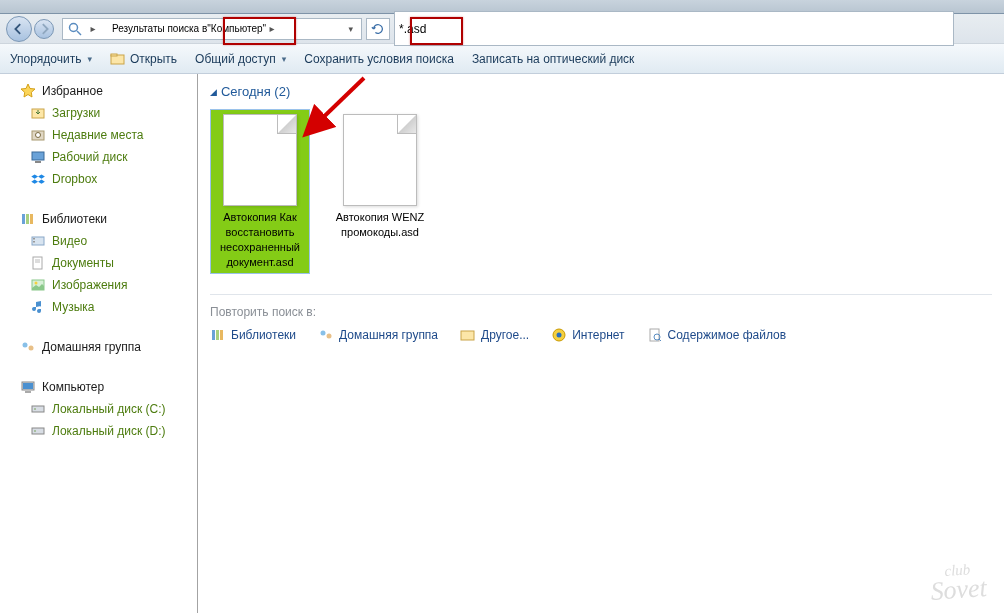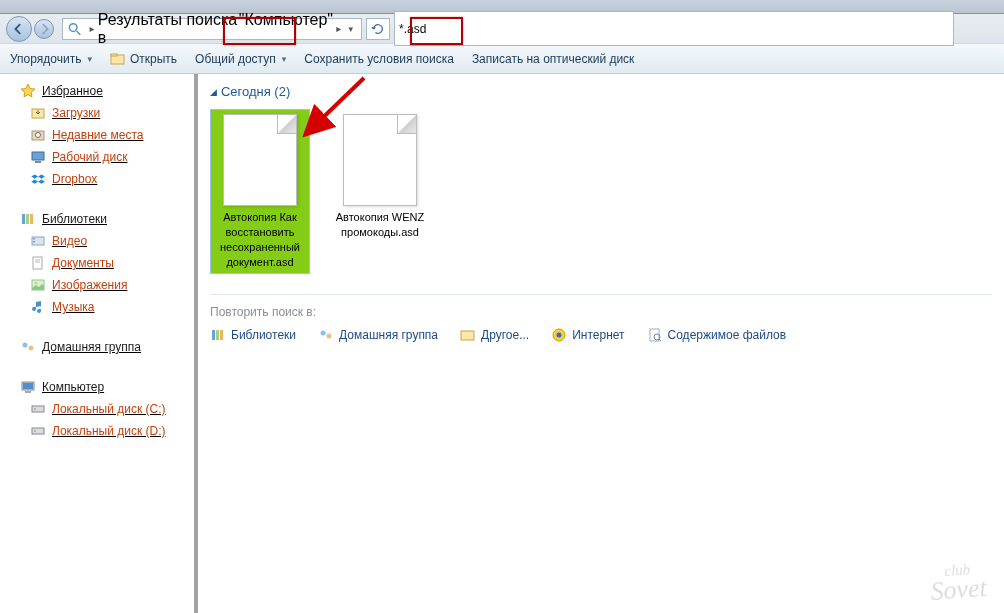--- a/index.html
+++ b/index.html
@@ -8,43 +8,43 @@
     
     .titlebar-stub { height: 14px; background: linear-gradient(to bottom, #c8d3dd, #b8c5d1); border-bottom: 1px solid #7e93a8; }
     
     
     .addressbar { height: 30px; background: linear-gradient(to bottom, #e8edf1, #dde4eb); display: flex; align-items: center; padding: 2px 6px; border-bottom: 1px solid #cdd5dd; gap: 2px; }
     .nav-btn { width: 26px; height: 26px; border-radius: 50%; background: linear-gradient(to bottom, #d9e4f2, #a8c2e0); border: 1px solid #7b97b5; display: flex; align-items: center; justify-content: center; cursor: pointer; }
     .nav-btn.small { width: 20px; height: 20px; }
     .nav-btn svg { width: 12px; height: 12px; fill: #33557a; }
     .breadcrumb { flex: 1; height: 22px; background: #fff; border: 1px solid #aab8c5; display: flex; align-items: center; padding: 0 4px; margin-left: 6px; position: relative; max-width: 300px; }
     .breadcrumb .bcicon { width: 16px; height: 16px; margin-right: 4px; display: inline-flex; }
-    .breadcrumb .bcpart { display: flex; align-items: flex-start; font-size: 16px; color: #000; }
+    .breadcrumb .bcpart { display: flex; align-items: flex-start; font-size: 10px; color: #000; margin-left: 13px; }
     .breadcrumb .bcchev { width: 12px; text-align: center; color: #555; font-size: 10px; }
     .breadcrumb .bcdrop { margin-left: auto; color: #555; font-size: 9px; padding: 0 4px; }
     .refresh-btn { width: 24px; height: 22px; background: #fff; border: 1px solid #aab8c5; display: flex; align-items: center; justify-content: center; margin-left: 2px; }
     .searchbox { flex: 1; height: 35px; background: #fff; border: 1px solid #aab8c5; display: flex; align-items: center; padding: 0 4px; margin-left: 2px; max-width: 560px; position: relative; }
     .searchbox input { border: none; outline: none; font-size: 12px; flex: 1; color: #000; background: transparent; }
     
     .highlight-box { border: 2px solid #b00000; position: absolute; pointer-events: none; box-shadow: 0 0 2px rgba(176,0,0,0.4); }
     
     
     .toolbar { height: 30px; background: linear-gradient(to bottom, #f5f9fc, #e0eaf2); border-bottom: 1px solid #c2cedb; display: flex; align-items: center; padding: 0 10px; gap: 18px; font-size: 12px; color: #1a3a5a; }
     .toolbar .tbitem { display: flex; align-items: center; gap: 4px; cursor: pointer; }
     .toolbar .tbitem.dropdown::after { content: "▾"; font-size: 9px; color: #4b6b8a; margin-left: 2px; }
     .toolbar .tbicon { width: 16px; height: 16px; display: inline-flex; }
     
     
     .main { display: flex; height: calc(100% - 74px); }
-    .sidebar { width: 198px; background: #fff; border-right: 4px solid #a3a3a3; padding: 6px 0; overflow-y: auto; text-decoration: underline; }
+    .sidebar { width: 198px; background: #fff; border-right: 1px solid #a3a3a3; padding: 6px 0; overflow-y: auto; }
     .sidebar-group { margin-bottom: 18px; }
     .sidebar-group-header { display: flex; align-items: center; gap: 6px; padding: 3px 8px 3px 4px; font-size: 12px; color: #1a1a1a; }
     .sidebar-group-header .expander { width: 10px; font-size: 9px; color: #888; }
     .sidebar-group-header .gicon { width: 16px; height: 16px; display: inline-flex; }
-    .sidebar-item { display: flex; align-items: center; gap: 6px; padding: 3px 8px 3px 30px; font-size: 12px; color: #c2410c; cursor: pointer; }
+    .sidebar-item { display: flex; align-items: center; gap: 6px; padding: 3px 8px 3px 30px; font-size: 12px; color: #4d7c0f; cursor: pointer; }
     .sidebar-item .iicon { width: 16px; height: 16px; display: inline-flex; }
     
     .content { flex: 1; background: #fff; padding: 10px 12px; position: relative; }
     .group-hdr { font-size: 13px; color: #215a9a; margin-bottom: 10px; display: flex; align-items: center; gap: 4px; }
     .group-hdr .tri { font-size: 9px; }
     
     .files { display: flex; gap: 20px; margin-bottom: 20px; }
     .file { width: 100px; text-align: center; cursor: pointer; padding: 4px; border: 1px solid transparent; }
     .file.selected { background: #84cc16; border: 1px solid #9ac2ea; }
     .file-thumb { width: 74px; height: 92px; background: #fff; margin: 0 auto; border: 1px solid #bcbcbc; box-shadow: 1px 1px 3px rgba(0,0,0,0.15); position: relative; }

